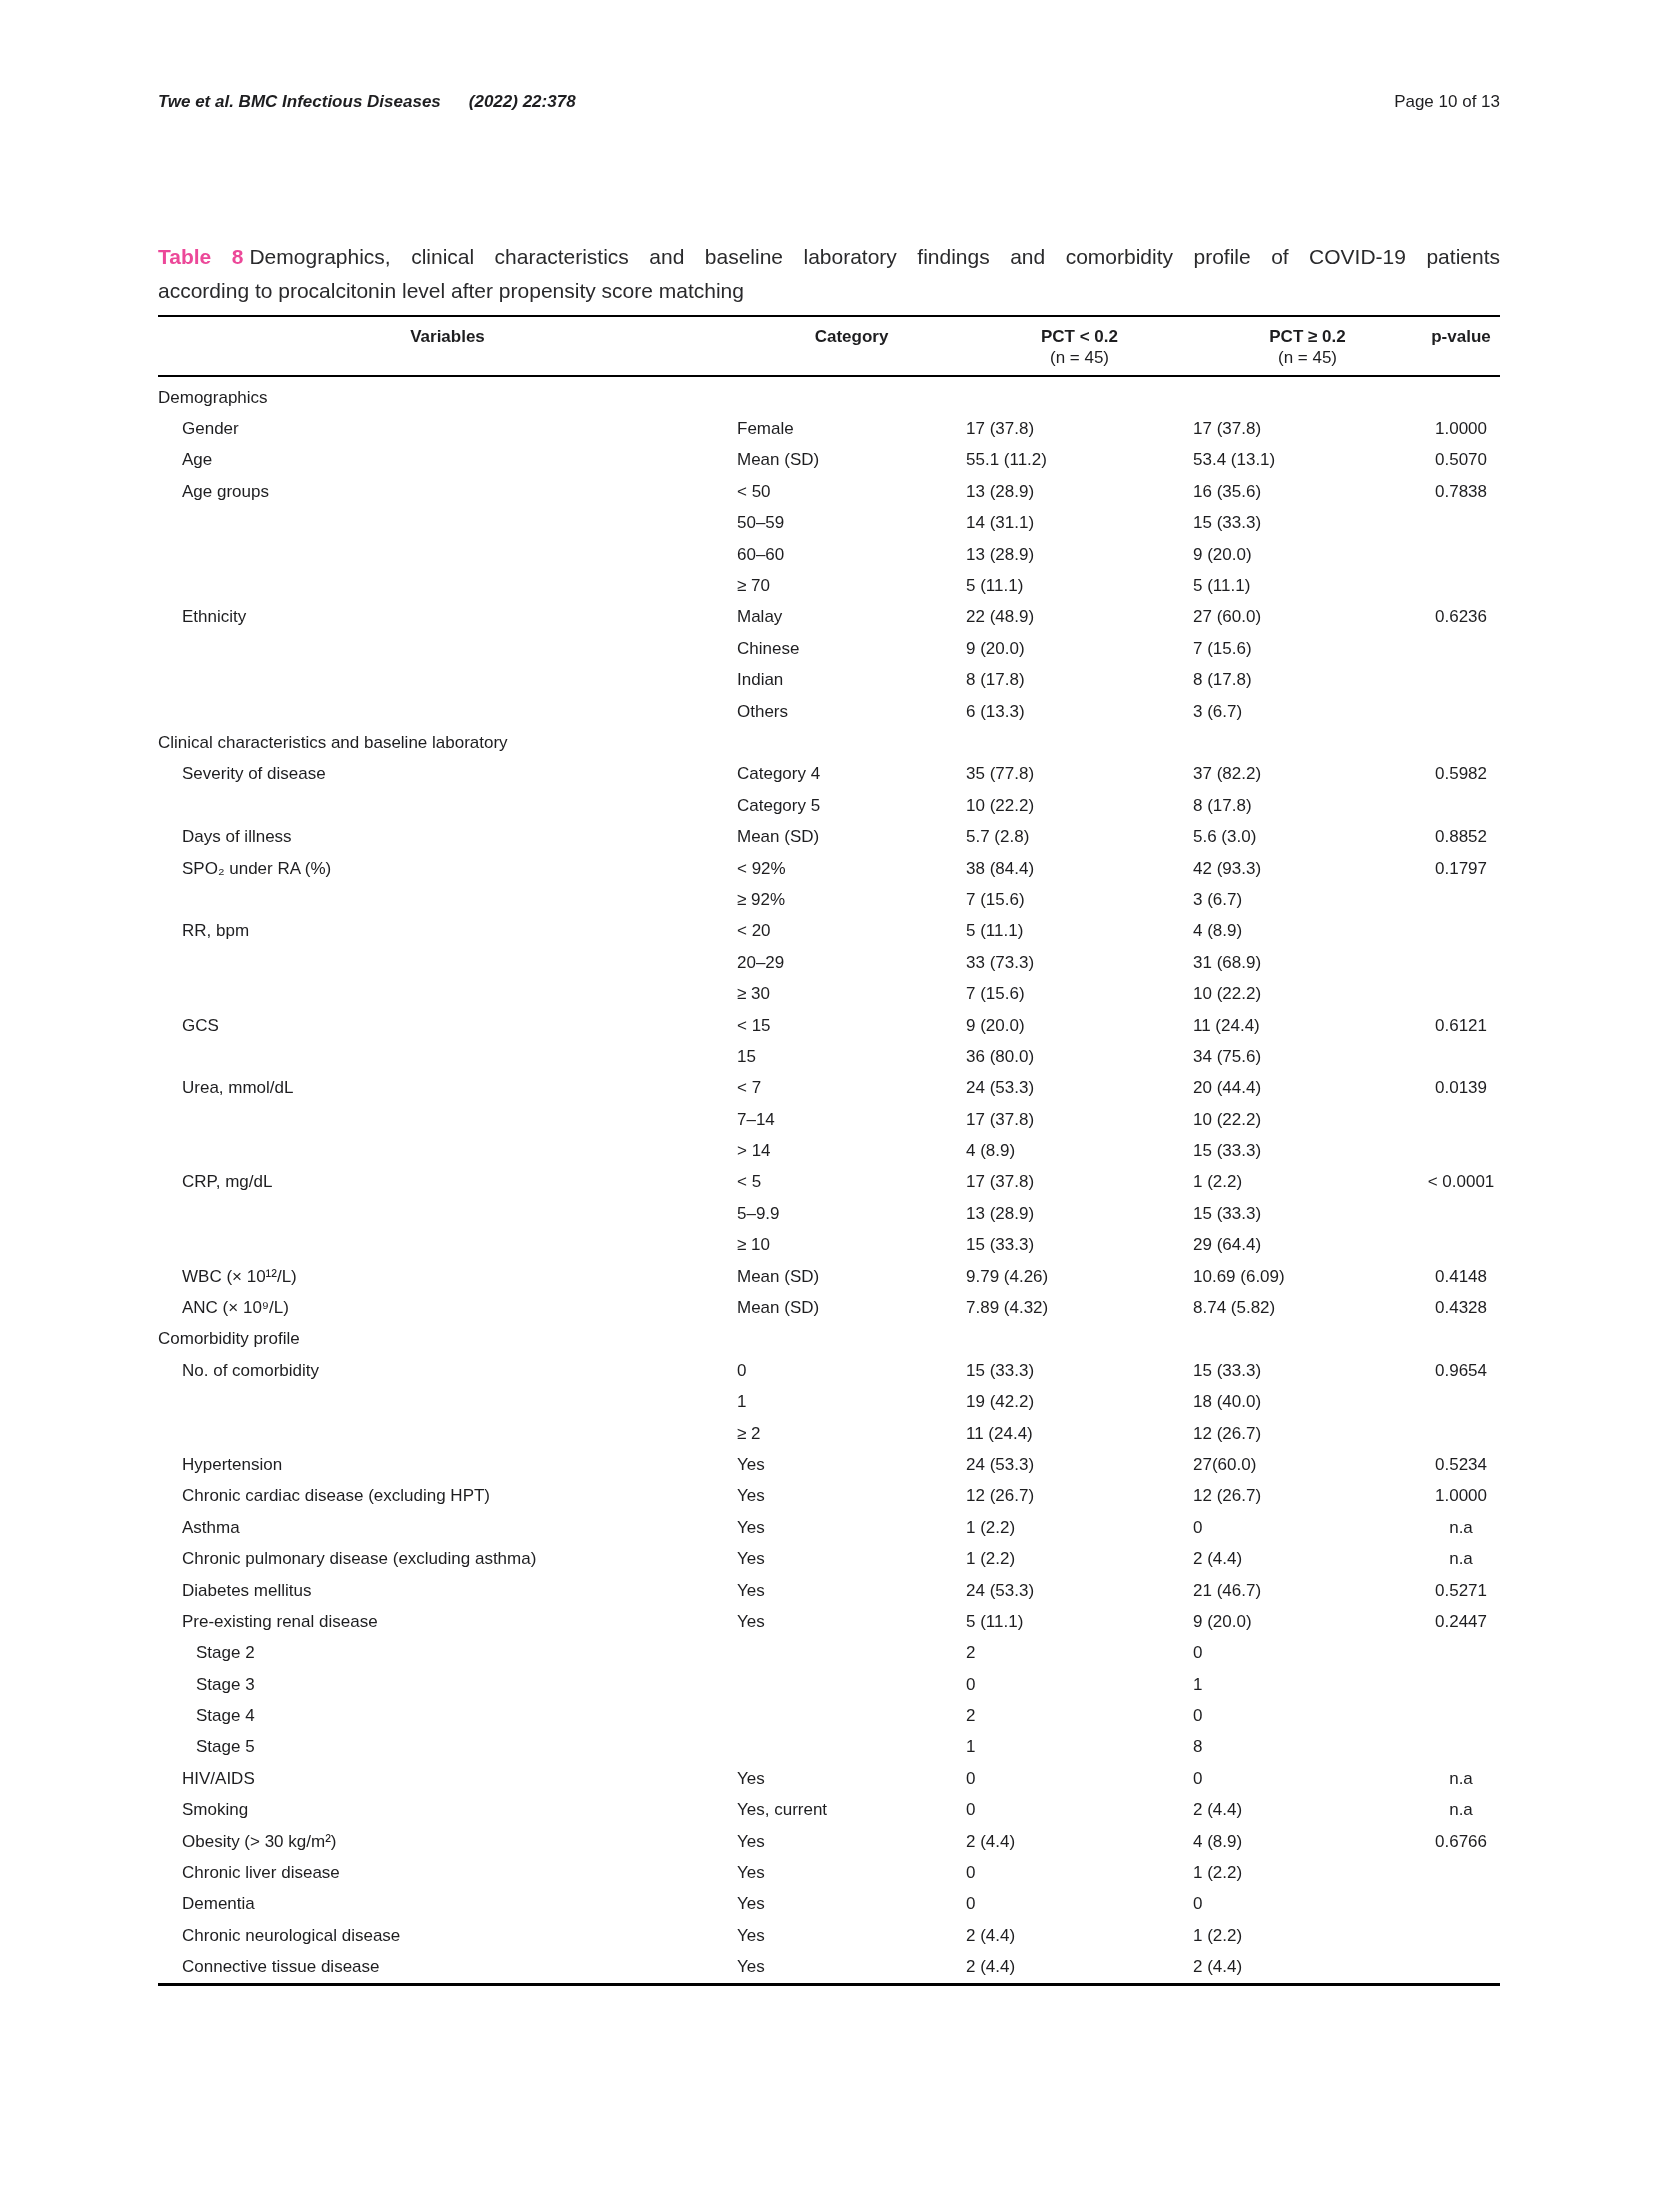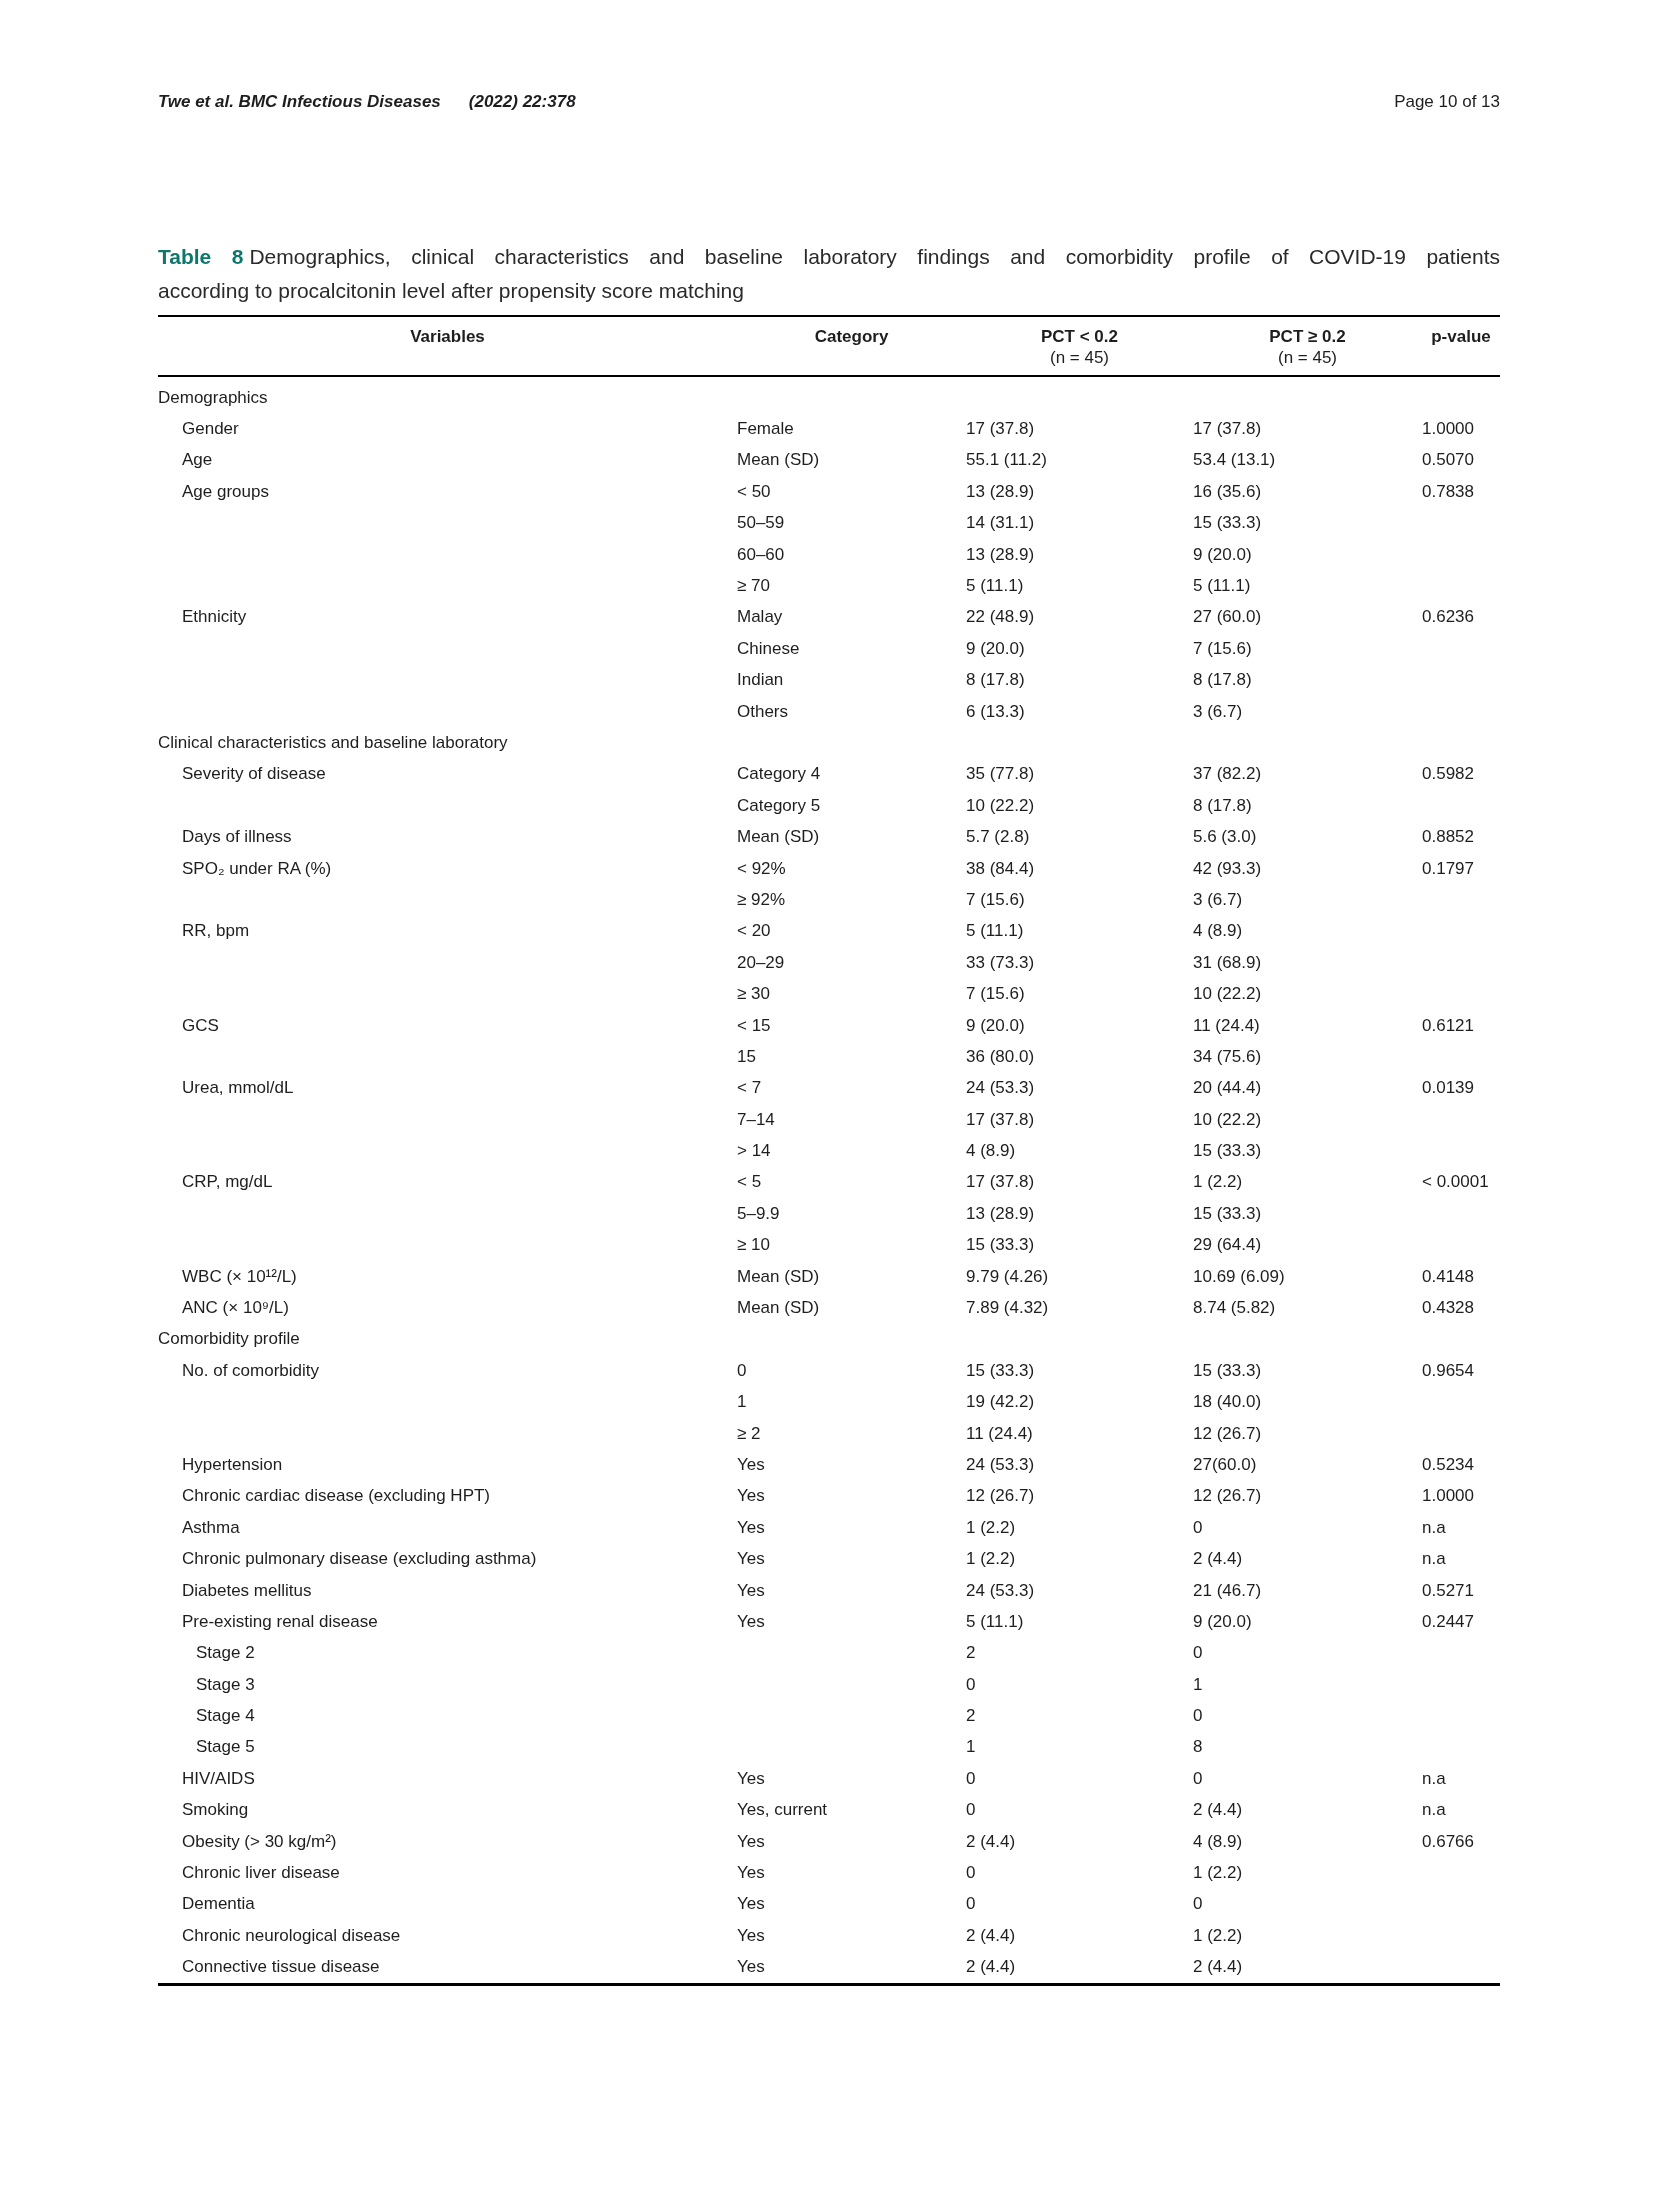--- a/index.html
+++ b/index.html
@@ -29,21 +29,21 @@
   .ph-right { font-style: normal; }
 
   
   .caption {
     margin-top: 128px;
     font-size: 21px;
     line-height: 34px;
     color: #2a2a2c;
   }
   .caption-line1 { text-align: justify; text-align-last: justify; }
-  .cap-label { font-weight: bold; color: #0f766e; margin-right: 6px; margin-top: 16px; }
+  .cap-label { font-weight: bold; color: #ec4899; margin-right: 6px; margin-top: 16px; }
   .caption-line2 { text-align: left; }
 
   
   table {
     width: 100%;
     border-collapse: collapse;
     table-layout: fixed;
     margin-top: 7px;
     border-top: 2px solid #000;
     border-bottom: 3px solid #000;
@@ -63,21 +63,21 @@
     font-size: 17px;
     height: 31.4px;
     padding: 0;
     vertical-align: middle;
     white-space: nowrap;
     overflow: visible;
   }
   tbody tr:first-child td { padding-top: 5px; }
   td.ind-1 { padding-left: 24px; }
   td.ind-2 { padding-left: 38px; }
-  td.c-p { letter-spacing: 0; }
+  td.c-p { letter-spacing: 0; text-align: center; }
 </style>
 </head>
 <body>
 
 <div class="content">
 
   <header class="page-header">
     <div class="ph-left">
       <span>Twe et al. BMC Infectious Diseases</span><span class="cite-detail">(2022) 22:378</span>
     </div>

